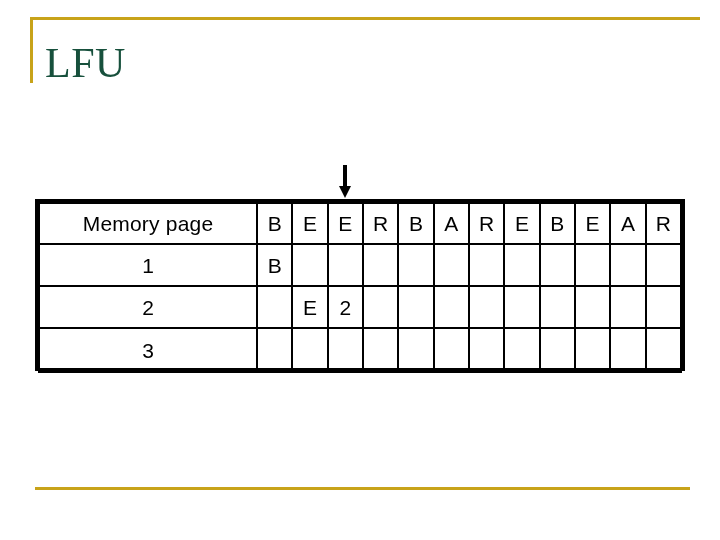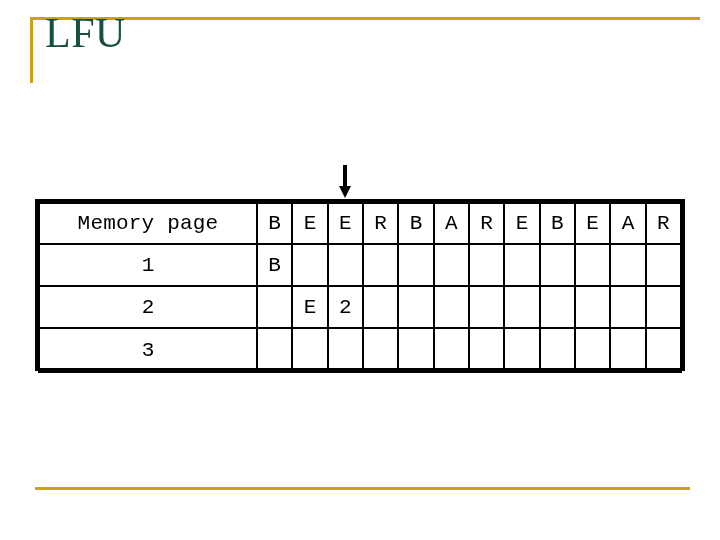--- a/index.html
+++ b/index.html
@@ -32,21 +32,21 @@
   .rule-bottom {
     position: absolute;
     left: 35px; top: 487px;
     width: 655px; height: 3px;
     background: #c8a319;
   }
 
   
   .title {
     position: absolute;
-    left: 45px; top: 8px;
+    left: 45px; top: 38px;
     font-family: "Liberation Serif", serif;
     font-size: 42px;
     line-height: 50px;
     color: #17503c;
     letter-spacing: 0.5px;
     white-space: nowrap;
     text-align: center;
   }
 
   
@@ -81,21 +81,21 @@
     border-collapse: collapse;
     width: 100%;
     height: 100%;
     table-layout: fixed;
   }
   table.grid td {
     border: 2px solid #000000;
     padding: 0;
     text-align: center;
     vertical-align: middle;
-    font-family: Liberation Mono, monospace;
+    font-family: Liberation Sans, sans-serif;
     font-size: 21px;
     color: #000000;
     line-height: 1;
   }
   table.grid tr.hdr td { height: 41px; }
   table.grid tr.body td { height: 42px; }
   table.grid tr.body.last td { height: 44px; }
 
   td.labelcell {
     width: 218px;

